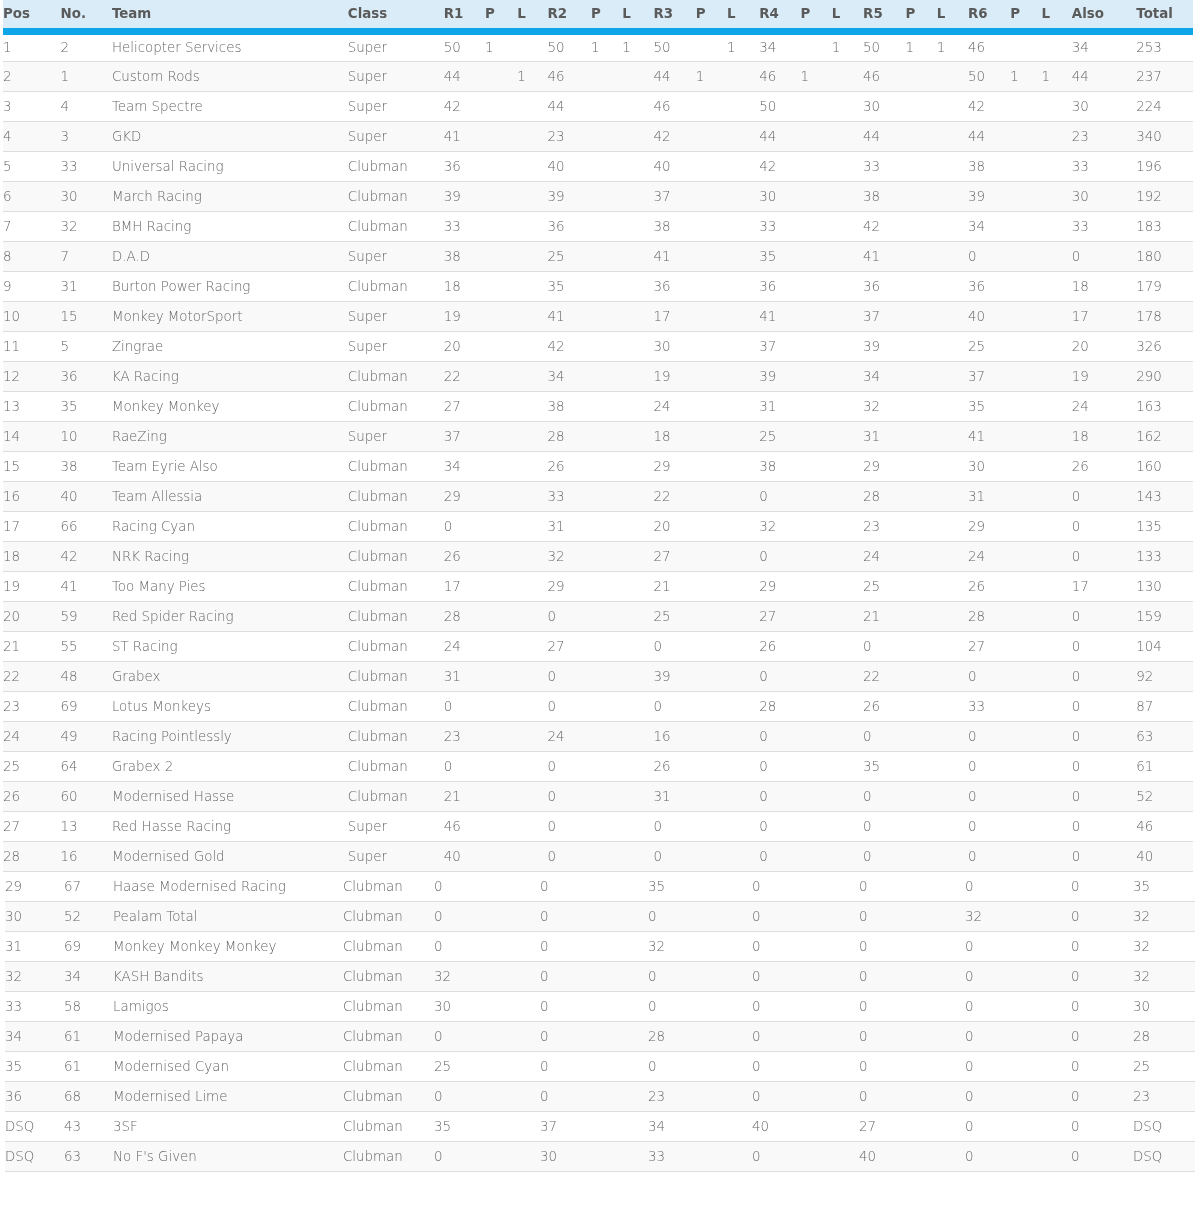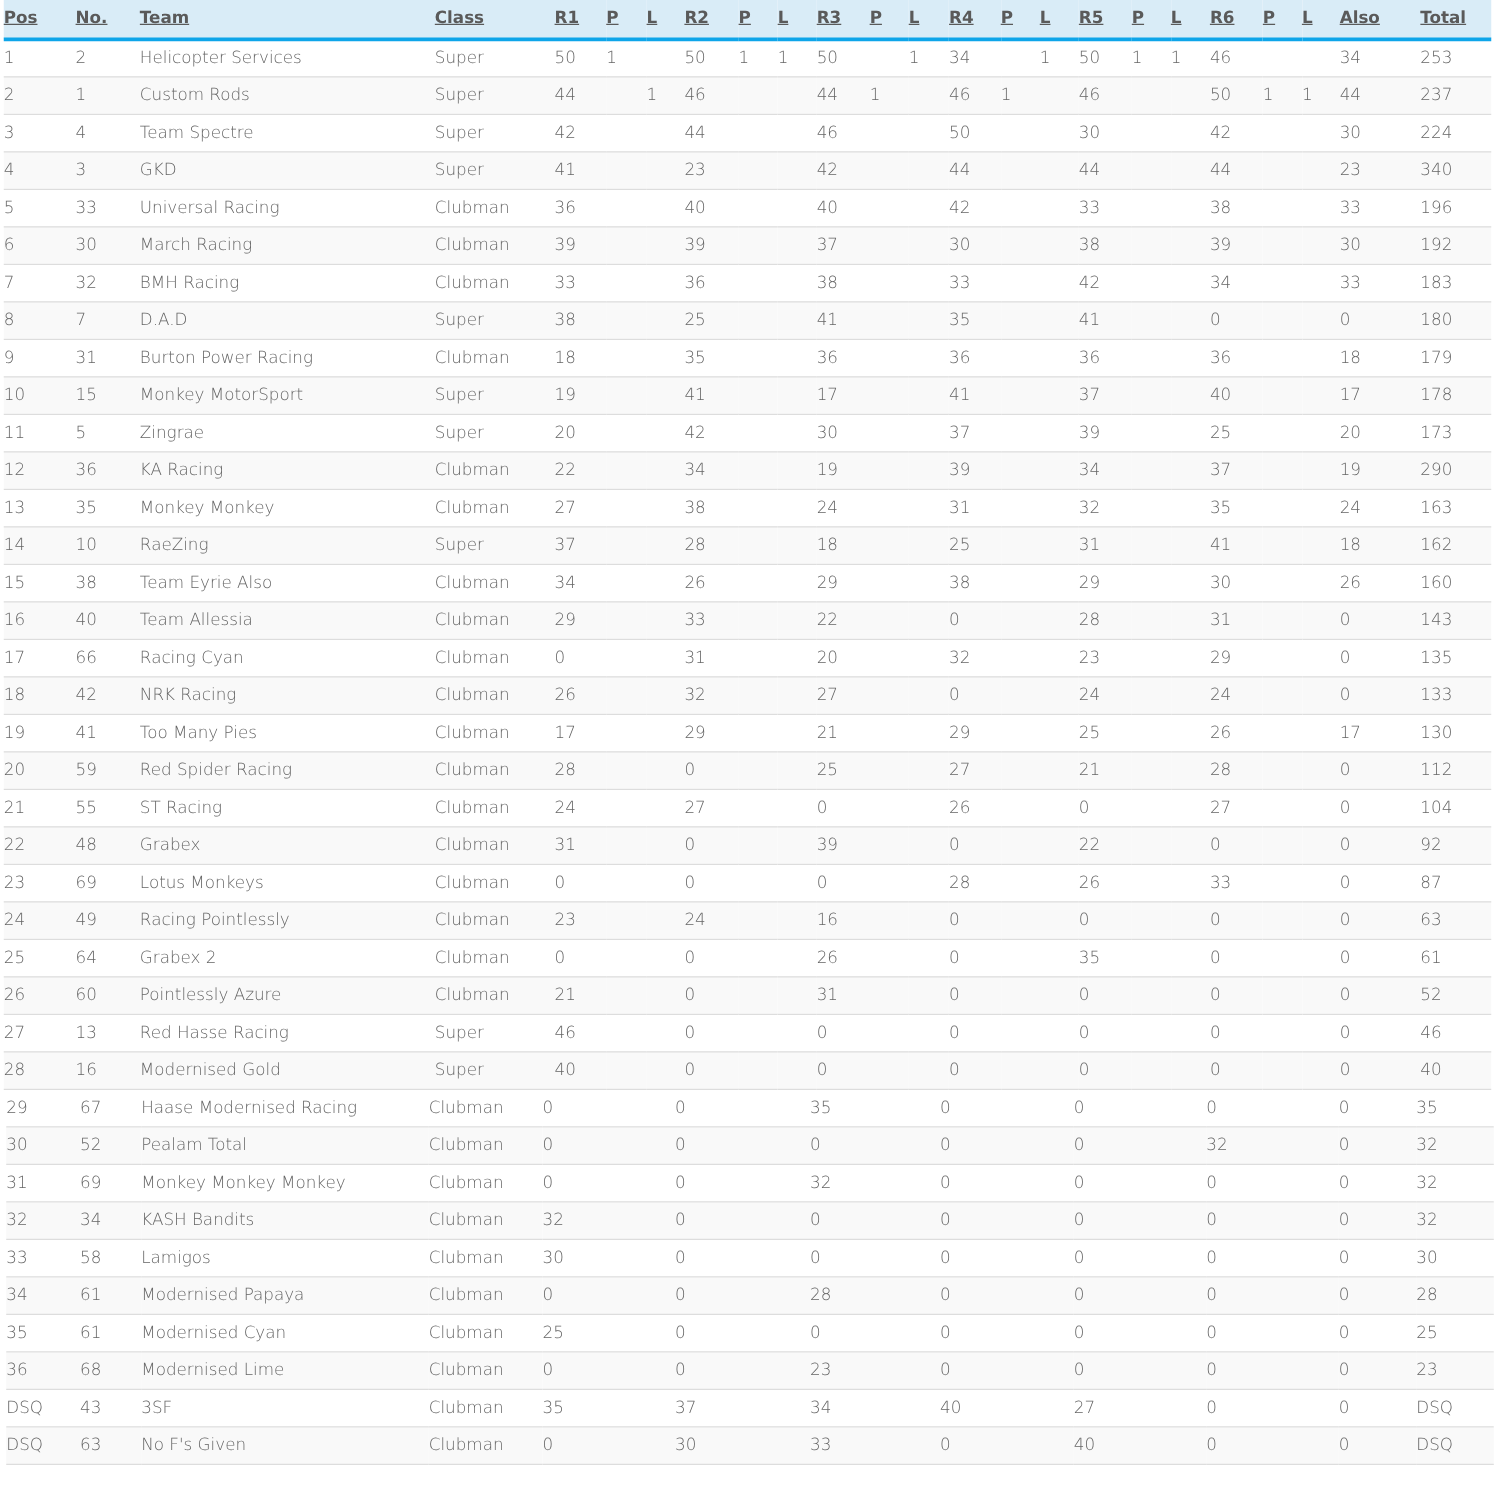--- a/index.html
+++ b/index.html
@@ -1,21 +1,21 @@
 <!DOCTYPE html>
 <html><head>
 <meta charset="utf-8">
 <style>
   html, body { margin: 0; padding: 0; background: #ffffff; }
   body { width: 1198px; height: 1208px; overflow: hidden; font-family: "DejaVu Sans", sans-serif; }
   .wrap { position: absolute; left: 3px; top: 0; width: 1190px; }
   table { border-collapse: collapse; table-layout: fixed; width: 1190px; font-size: 13.4px; color: #666666; }
   th, td { text-align: left; white-space: nowrap; overflow: visible; padding: 0; }
   thead tr { background: #d9ecf7; height: 31px; }
-  thead th { font-weight: bold; color: #5a5a5a; font-size: 13.4px; border-bottom: 3px solid #0ea5e9; text-decoration: underline; }
+  thead th { font-weight: bold; color: #5a5a5a; font-size: 13.4px; border-bottom: 7px solid #0ea5e9; }
   tbody tr { height: 30px; border-bottom: 1px solid #dddddd; }
   tbody tr td { border-bottom: 1px solid #dddddd; font-weight: 300; }
   tbody tr:nth-child(odd) { background: #ffffff; }
   tbody tr:nth-child(even) { background: #f9f9f9; }
   table.lower { position: relative; left: 2px; width: 1190px; }
   table.lower tbody tr:nth-child(odd) { background: #ffffff; }
   table.lower tbody tr:nth-child(even) { background: #f9f9f9; }
 </style>
 </head>
 <body>
@@ -354,21 +354,21 @@
           <td>37</td>
           <td></td>
           <td></td>
           <td>39</td>
           <td></td>
           <td></td>
           <td>25</td>
           <td></td>
           <td></td>
           <td>20</td>
-          <td>173</td>
+          <td>326</td>
         </tr>
         <tr>
           <td>12</td>
           <td>36</td>
           <td>KA Racing</td>
           <td>Clubman</td>
           <td>22</td>
           <td></td>
           <td></td>
           <td>34</td>
@@ -588,21 +588,21 @@
           <td>27</td>
           <td></td>
           <td></td>
           <td>21</td>
           <td></td>
           <td></td>
           <td>28</td>
           <td></td>
           <td></td>
           <td>0</td>
-          <td>112</td>
+          <td>159</td>
         </tr>
         <tr>
           <td>21</td>
           <td>55</td>
           <td>ST Racing</td>
           <td>Clubman</td>
           <td>24</td>
           <td></td>
           <td></td>
           <td>27</td>
@@ -723,21 +723,21 @@
           <td></td>
           <td>0</td>
           <td></td>
           <td></td>
           <td>0</td>
           <td>61</td>
         </tr>
         <tr>
           <td>26</td>
           <td>60</td>
-          <td>Pointlessly Azure</td>
+          <td>Modernised Hasse</td>
           <td>Clubman</td>
           <td>21</td>
           <td></td>
           <td></td>
           <td>0</td>
           <td></td>
           <td></td>
           <td>31</td>
           <td></td>
           <td></td>

